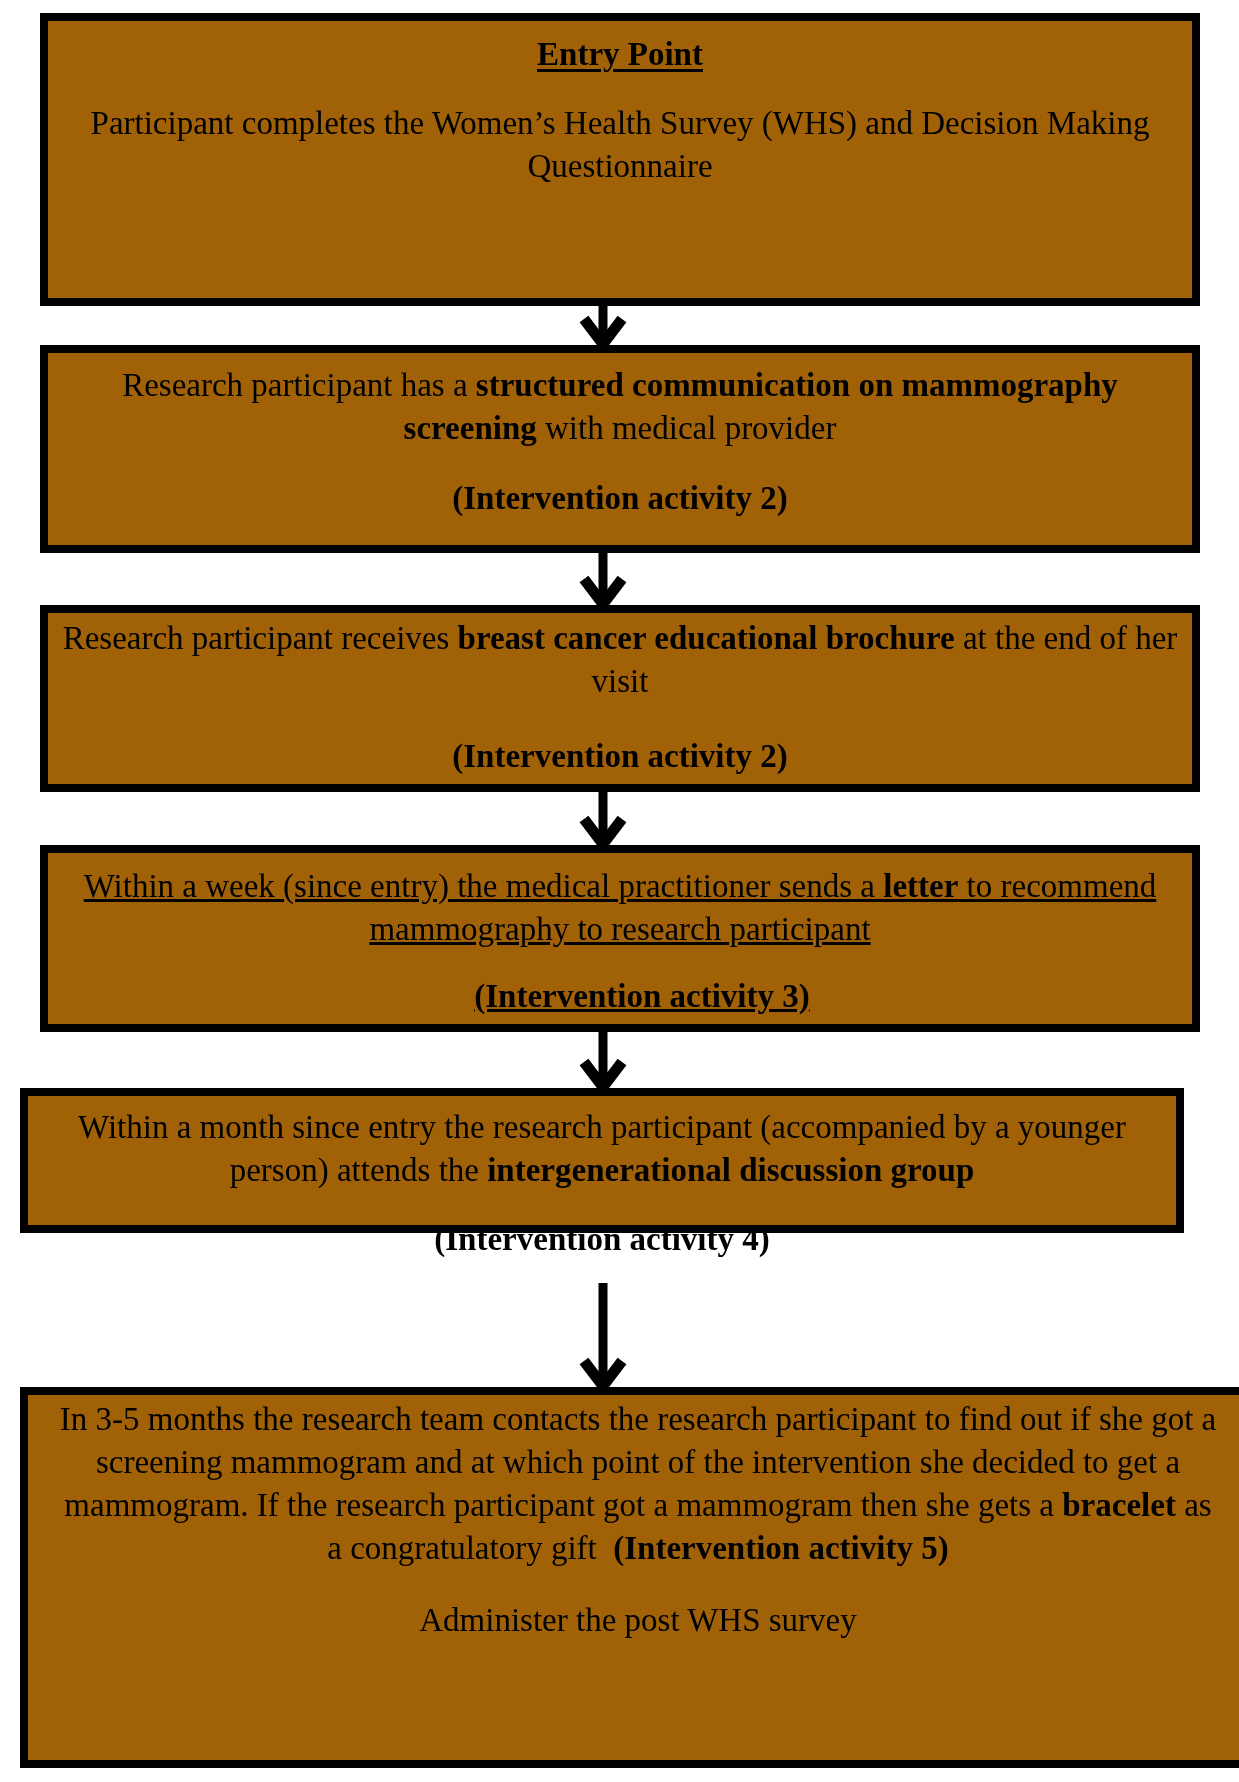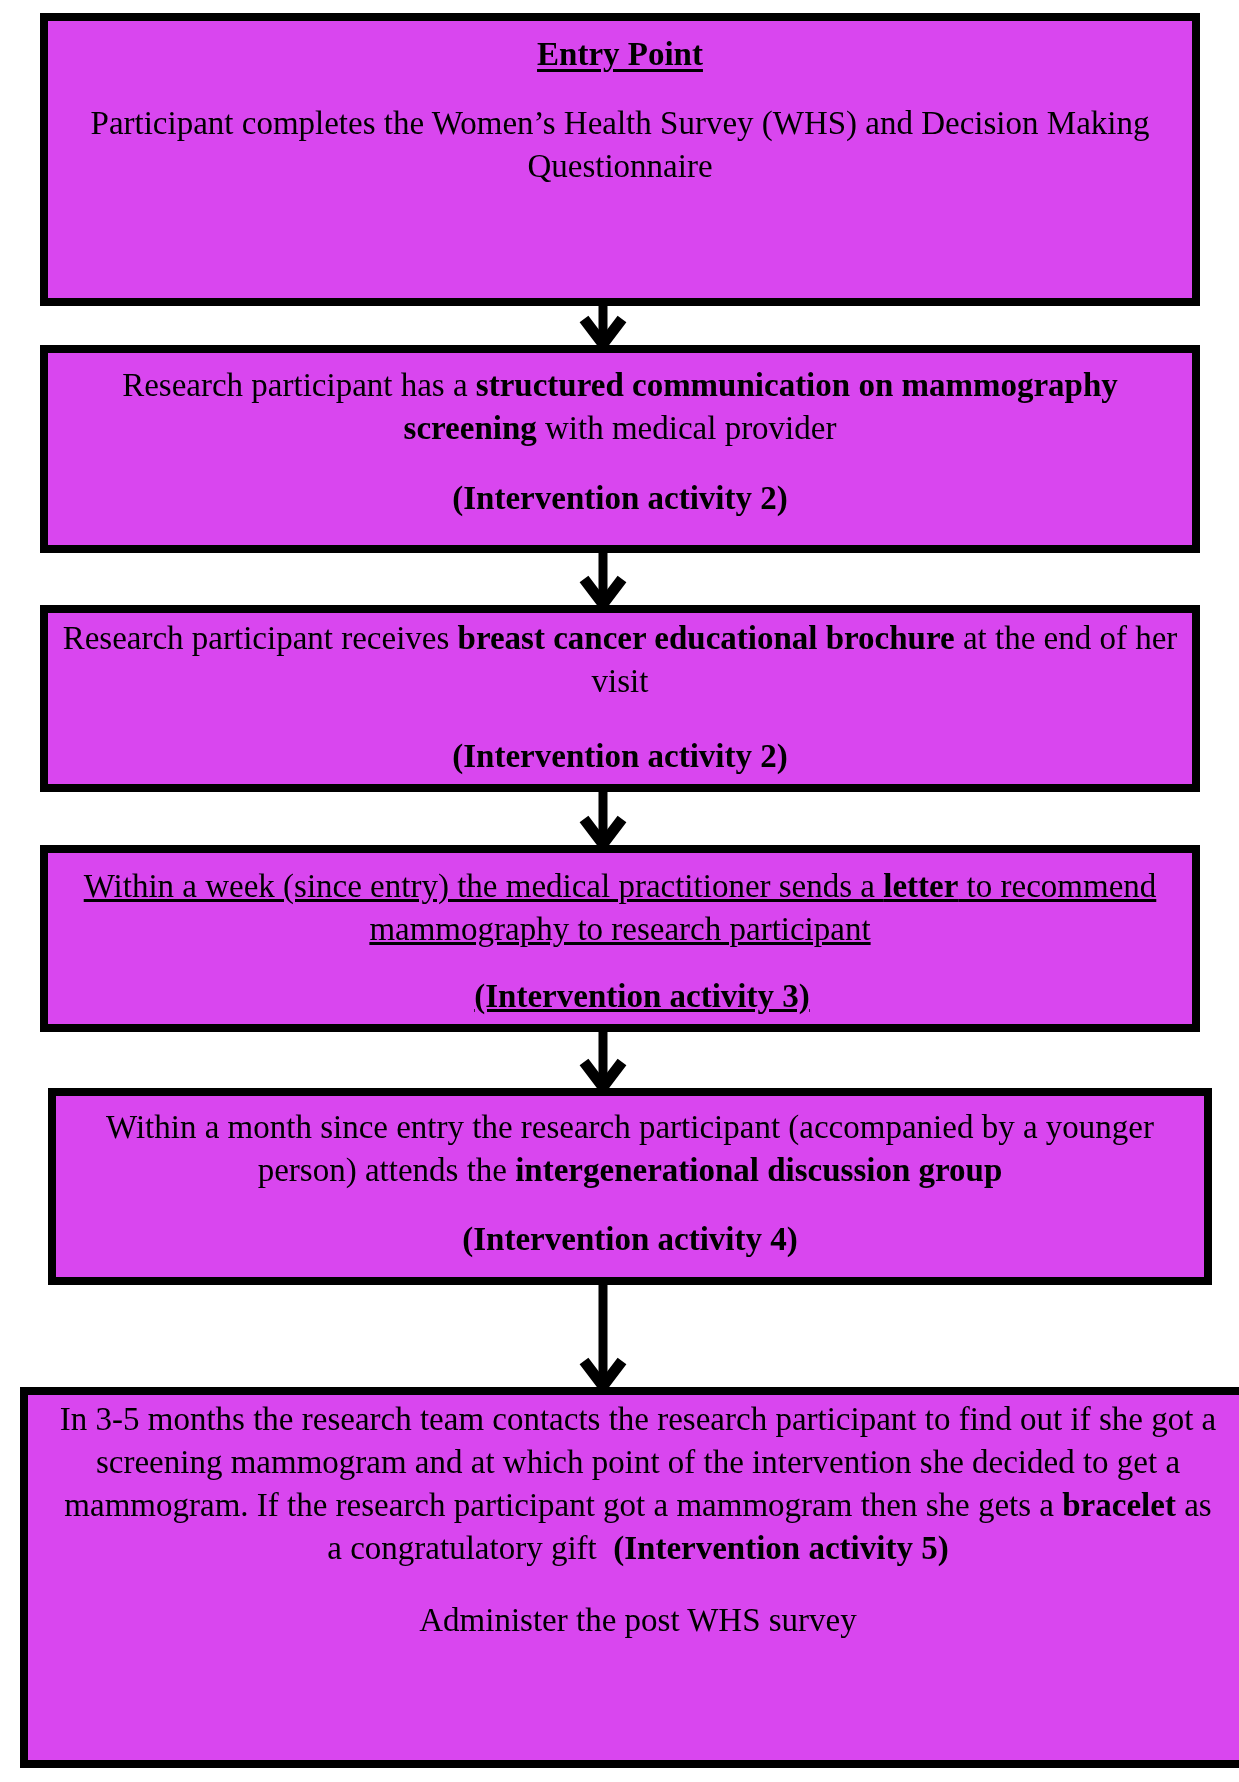--- a/index.html
+++ b/index.html
@@ -13,39 +13,39 @@
     height: 1782px;
     background: #ffffff;
     font-family: "Liberation Serif", "DejaVu Serif", serif;
     font-size: 33px;
     line-height: 43px;
     color: #000000;
   }
   .box {
     position: absolute;
     box-sizing: border-box;
-    background: #d946ef;
+    background: #a16207;
     border: 8px solid #000000;
     text-align: center;
   }
   .box p { margin: 0 auto; }
   .b { font-weight: bold; }
   .title {
     font-weight: bold;
     text-decoration: underline;
     text-decoration-thickness: 3px;
     text-underline-offset: 4px;
   }
 
   
   .box1 { left: 40px;  top: 13px;   width: 1160px; height: 293px; padding-top: 12px; }
   .box2 { left: 40px;  top: 345px;  width: 1160px; height: 208px; padding-top: 11px; }
   .box3 { left: 40px;  top: 605px;  width: 1160px; height: 187px; padding-top: 4px; }
   .box4 { left: 40px;  top: 845px;  width: 1160px; height: 187px; padding-top: 12px; text-decoration: underline; }
-  .box5 { left: 48px;  top: 1088px; width: 1164px; height: 197px; padding-top: 10px; }
+  .box5 { left: 20px;  top: 1088px; width: 1164px; height: 145px; padding-top: 10px; }
   .box6 { left: 20px;  top: 1387px; width: 1236px; height: 381px; padding-top: 3px; }
 
   .box1 .title { margin-bottom: 26px; }
   .box1 p + p { margin-top: 31px; font-style: italic; }
   .box2 p + p { margin-top: 27px; }
   .box3 p + p { margin-top: 32px; }
   .box4 p + p { margin-top: 24px; padding-left: 44px; }
   .box5 p + p { margin-top: 26px; }
   .box6 p + p { margin-top: 29px; }
 

